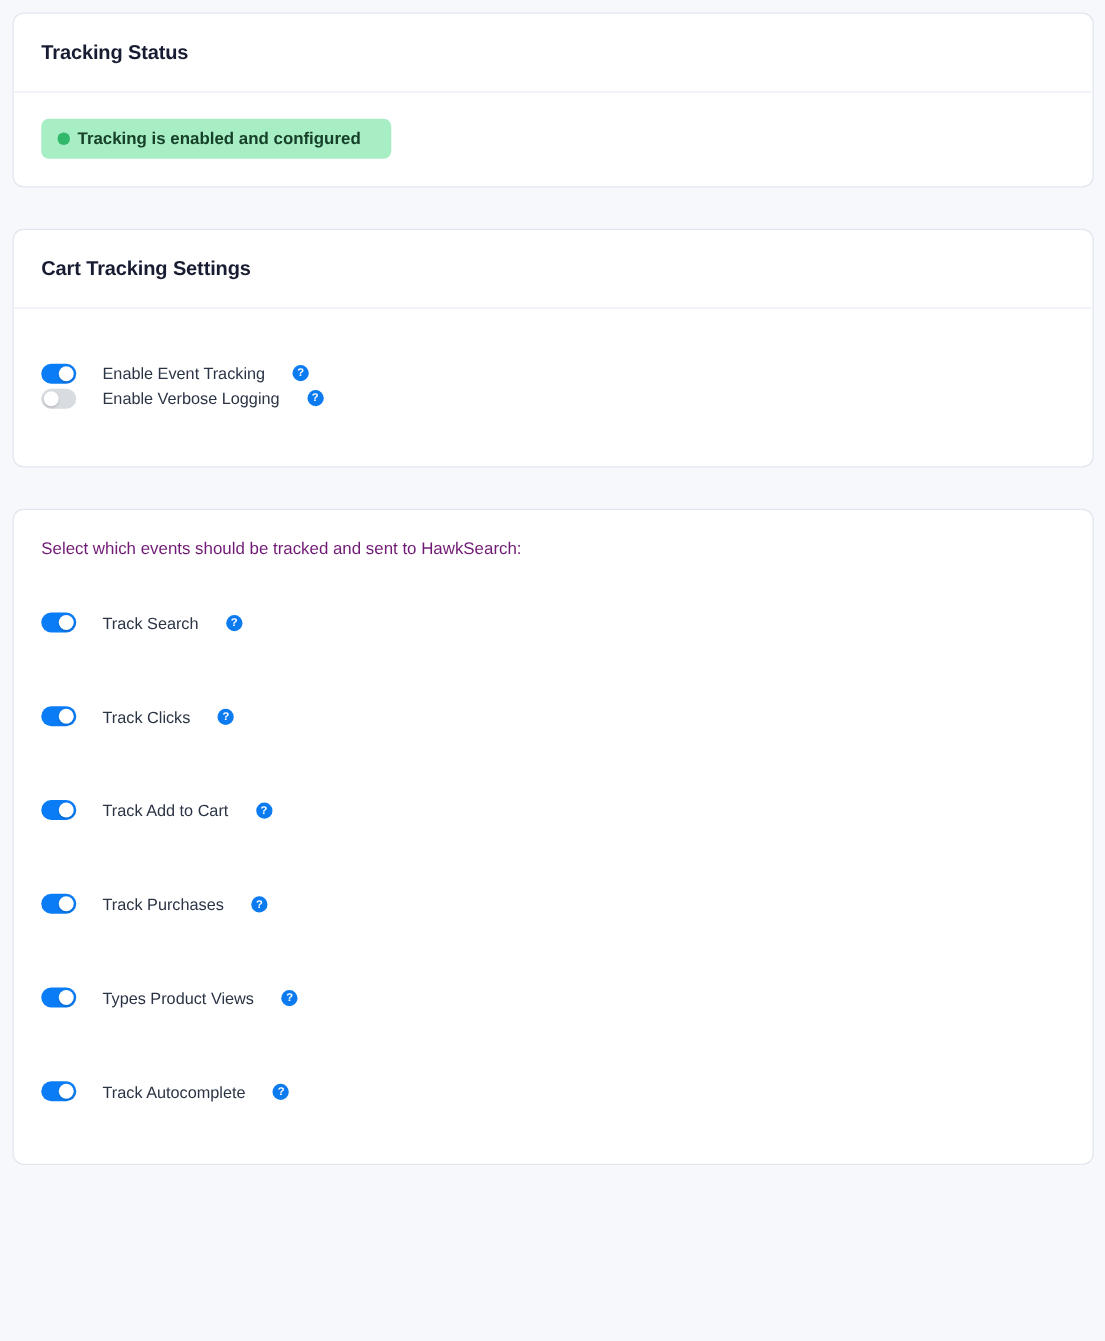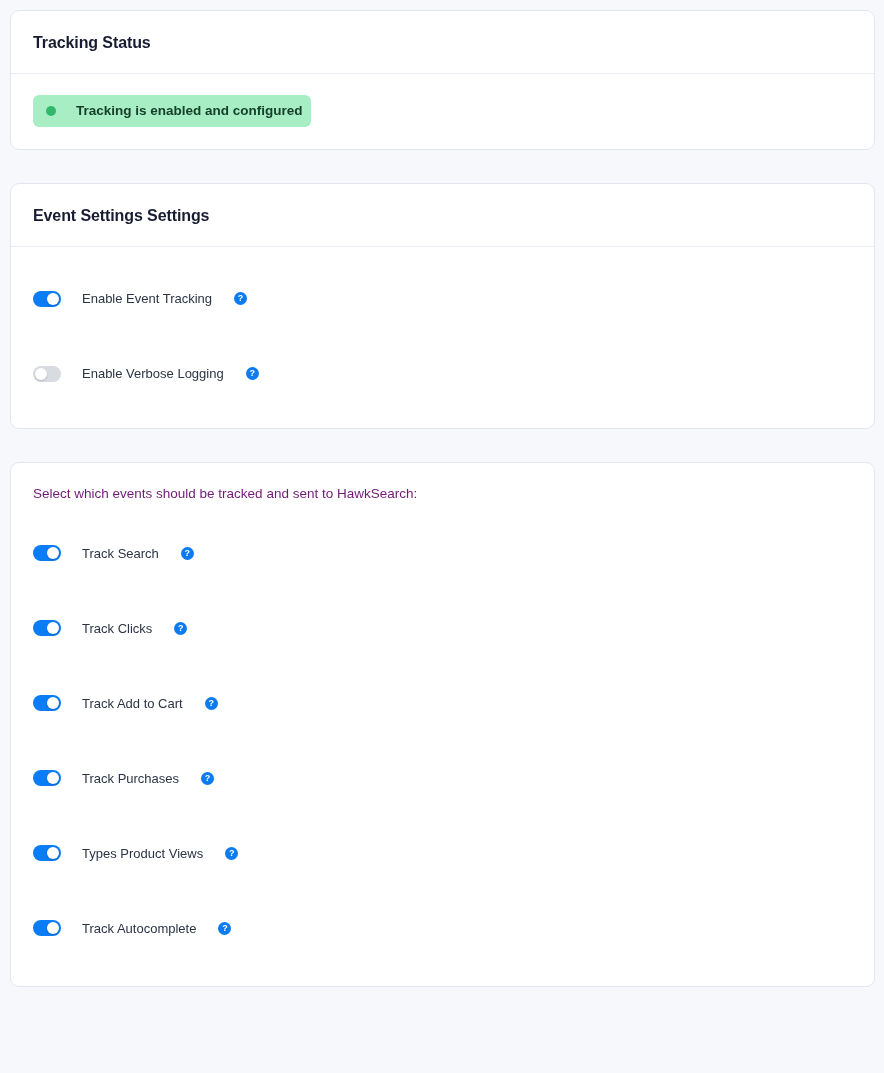--- a/index.html
+++ b/index.html
@@ -51,24 +51,24 @@
   .card-body { padding: 22px; }
 
   
   #card-tracking-status .card-body {
     padding: 21px 22px 22px 22px;
   }
 
   .status-badge {
     display: inline-flex;
     align-items: center;
-    gap: 20px;
+    gap: 6px;
     background: #a7eec4;
     border-radius: 6px;
-    padding: 9px 8px 9px 13px;
+    padding: 9px 24px 9px 13px;
   }
 
   .status-dot {
     width: 10px;
     height: 10px;
     border-radius: 50%;
     background: #32b86a;
     flex: 0 0 auto;
   }
 
@@ -85,21 +85,20 @@
     display: flex;
     align-items: center;
     gap: 21px;
     height: 20px;
   }
 
   #card-event-tracking-settings .card-body {
     padding: 42px 22px 44px 22px;
   }
   #card-event-tracking-settings .toggle-row + .toggle-row {
-    margin-top: 55px;
   }
 
   .switch {
     position: relative;
     width: 28px;
     height: 16px;
     border-radius: 999px;
     flex: 0 0 auto;
     background: #d8dbe0;
     transition: background .15s;
@@ -170,21 +169,21 @@
     <div class="card-body">
       <div class="status-badge">
         <span class="status-dot"></span>
         <span class="status-text">Tracking is enabled and configured</span>
       </div>
     </div>
   </section>
 
   <section class="card" id="card-event-tracking-settings">
     <div class="card-header">
-      <h2 class="card-title">Event Settings Settings</h2>
+      <h2 class="card-title">Cart Tracking Settings</h2>
     </div>
     <div class="card-body">
       <div id="settings-toggle-list">
           <div class="toggle-row">
             <span class="switch on" role="switch" aria-checked="true">
               <span class="knob"></span>
             </span>
             <span class="toggle-label">Enable Event Tracking</span>
             <span class="help-icon">?</span>
           </div>

